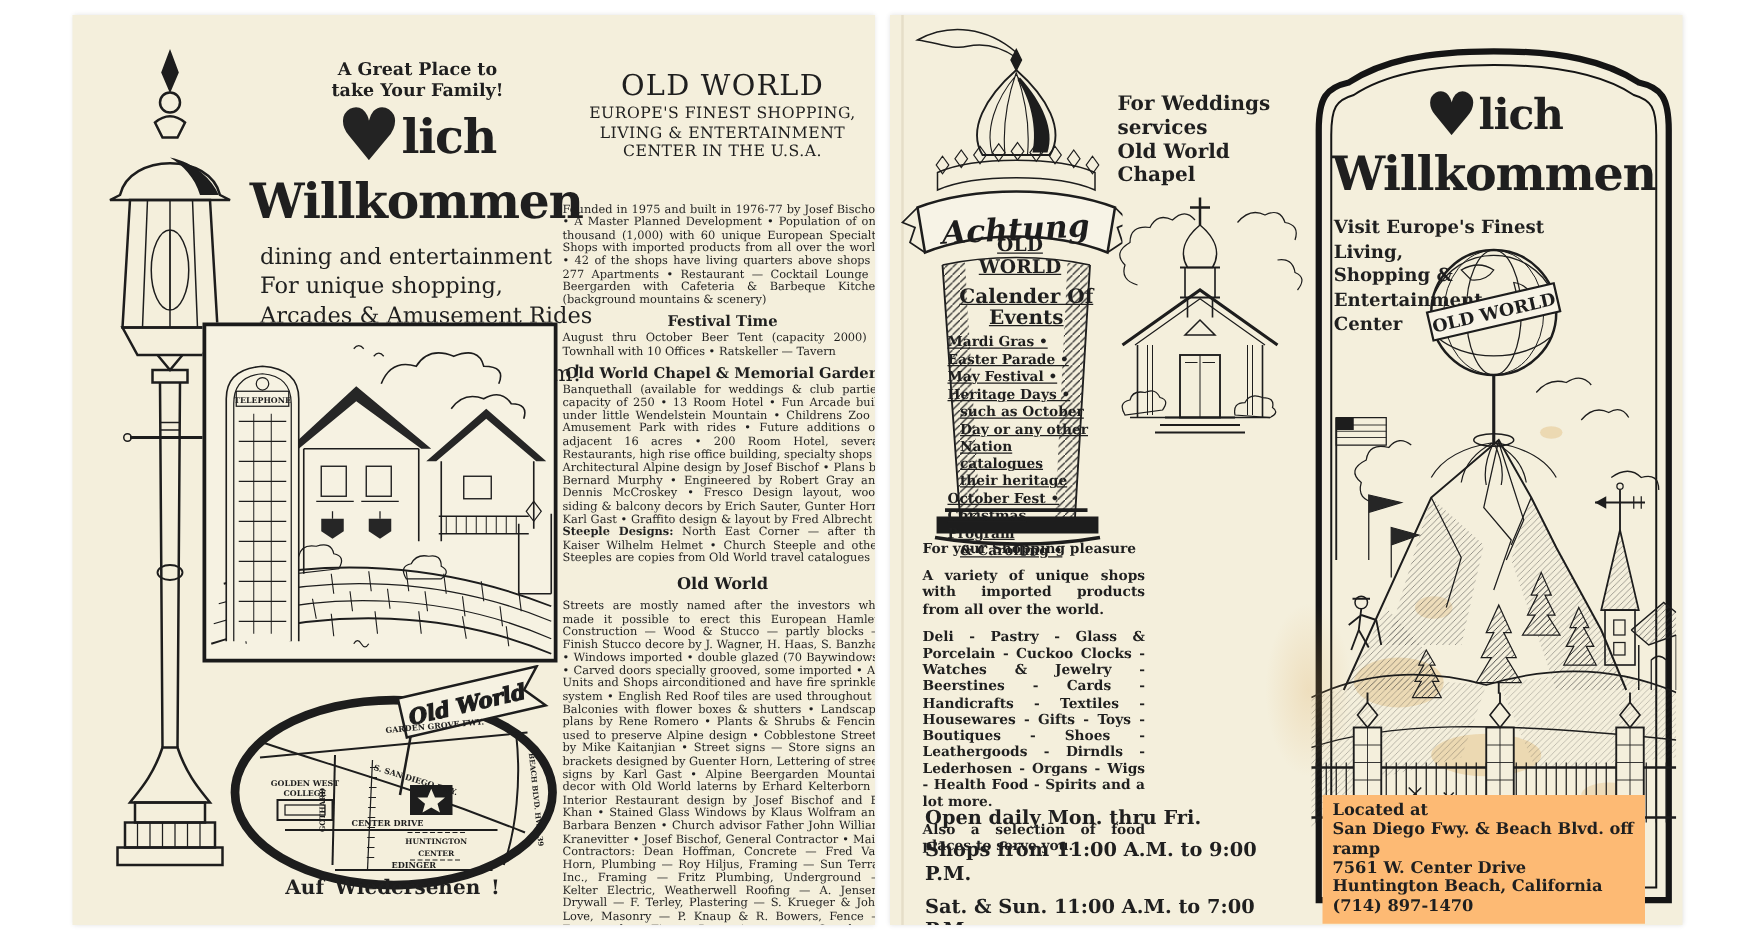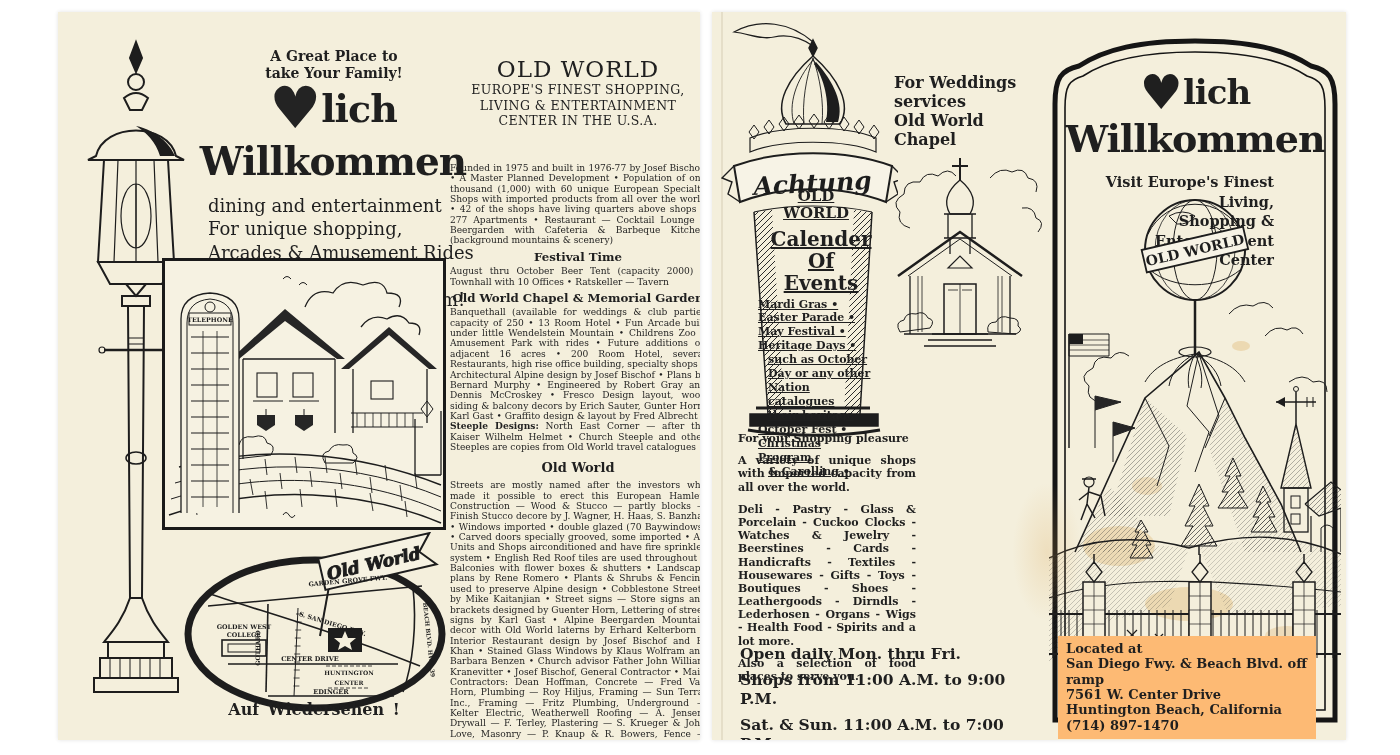--- a/index.html
+++ b/index.html
@@ -35,21 +35,21 @@
   .p2-sub { text-align:center; font-size:12.5px; line-height:1.25; letter-spacing:.4px; }
   .p2-body { margin-top:34px; font-size:9.1px; line-height:1.14; text-align:justify; }
   .p2-body p { margin-bottom:1px; }
   .p2-h { text-align:center; font-weight:bold; font-size:11.8px; margin:5px 0 2px; }
   .p2-h.big { font-size:13px; margin-top:9px; margin-bottom:4px; }
 
   
   .tower { left:8px; top:4px; width:178px; height:422px; }
   .tower-text { left:36px; top:172px; width:120px; text-align:center;text-decoration:underline; }
   .tower-title { font-size:15px; font-weight:bold; line-height:1.15; }
-  .cal-head { font-size:20px; font-weight:bold; line-height:1.1; margin-top:5px;padding-left:10px; }
+  .cal-head { font-size:16px; font-weight:bold; line-height:1.1; margin-top:5px;padding-left:10px; }
   .events { margin-top:4px; text-align:left; font-size:11px; font-weight:bold;
             line-height:1.27; padding-left:2px; }
   .events .ind { padding-left:10px; }
   .weddings { left:182px; top:62px; width:152px; text-align:left; font-size:16px;
               font-weight:bold; line-height:1.18; }
   .chapel { left:158px; top:124px; width:182px; height:214px; }
   .shopping { left:26px; top:420px; width:178px; font-size:11px; font-weight:bold;
               line-height:1.2; text-align:justify; }
   .shopping .gap { margin-top:9px; }
   .hours { left:28px; top:632px; width:300px; font-size:15.5px; font-weight:bold; }
@@ -57,21 +57,21 @@
 
   
   .panel4 { left:333px; top:12px; width:300px; height:706px; }
   .p4-frame { position:absolute; left:0; top:0; width:100%; height:100%; }
   .p4-welcome1 { position:absolute; left:40px; top:46px; width:220px; display:flex;
                  align-items:center; justify-content:center; }
   .p4-welcome1 .heart { font-size:48px; line-height:44px; }
   .p4-welcome1 .lich { font-size:34px; font-weight:bold; letter-spacing:-1px; }
   .p4-welcome2 { position:absolute; left:18px; top:92px; width:264px; text-align:center;
                  font-size:38px; font-weight:bold; letter-spacing:-1px; }
-  .p4-sub { position:absolute; left:22px; top:148px; width:207px; text-align:right;
+  .p4-sub { position:absolute; left:22px; top:148px; width:207px; text-align:left;
             font-size:14.5px; font-weight:bold; line-height:1.35; }
   .p4-scene { position:absolute; left:4px; top:162px; width:292px; height:478px; }
   .p4-address { position:absolute; left:13px; top:612px; width:258px; background:#fdba74;
                 padding:5px 8px 6px; font-size:13px; font-weight:bold; line-height:1.18; }
   .stain { position:absolute; border-radius:50%; pointer-events:none; }
 </style>
 </head>
 <body>
 
 <div class="sheet" id="sheet-left">
@@ -298,21 +298,21 @@
       <rect x="74" y="148" width="32" height="50" stroke-width="1.5"></rect>
       <path d="M90 148 V198 M78 154 h10 M92 154 h10" stroke-width=".8"></path>
       <path d="M48 140 V196 M52 140 V196 M128 140 V196 M132 140 V196" stroke-width=".8"></path>
       <path d="M62 198 H118 M58 204 H122 M54 210 H126" stroke-width="1.5"></path>
       <path d="M30 196 q-6 -10 4 -12 q2 -8 12 -6 q8 -4 12 4 q8 2 2 10 Z M118 196 q-2 -10 8 -10 q4 -8 14 -4 q10 0 8 8 q6 4 -2 8 Z" stroke-width="1"></path>
     </g>
   </svg>
 
   <div class="abs shopping">
     <div>For your Shopping pleasure</div>
-    <div class="gap">A variety of unique shops with imported capacity from all over the world.</div>
+    <div class="gap">A variety of unique shops with imported products from all over the world.</div>
     <div class="gap">Deli - Pastry - Glass &amp; Porcelain - Cuckoo Clocks - Watches &amp; Jewelry - Beerstines - Cards - Handicrafts - Textiles - Housewares - Gifts - Toys - Boutiques - Shoes - Leathergoods - Dirndls - Lederhosen - Organs - Wigs - Health Food - Spirits and a lot more.</div>
     <div class="gap">Also a selection of food places to serve you.</div>
   </div>
 
   <div class="abs hours">
     <div>Open daily Mon. thru Fri.</div>
     <div>Shops from 11:00 A.M. to 9:00 P.M.</div>
     <div>Sat. &amp; Sun. 11:00 A.M. to 7:00 P.M.</div>
   </div>
 

